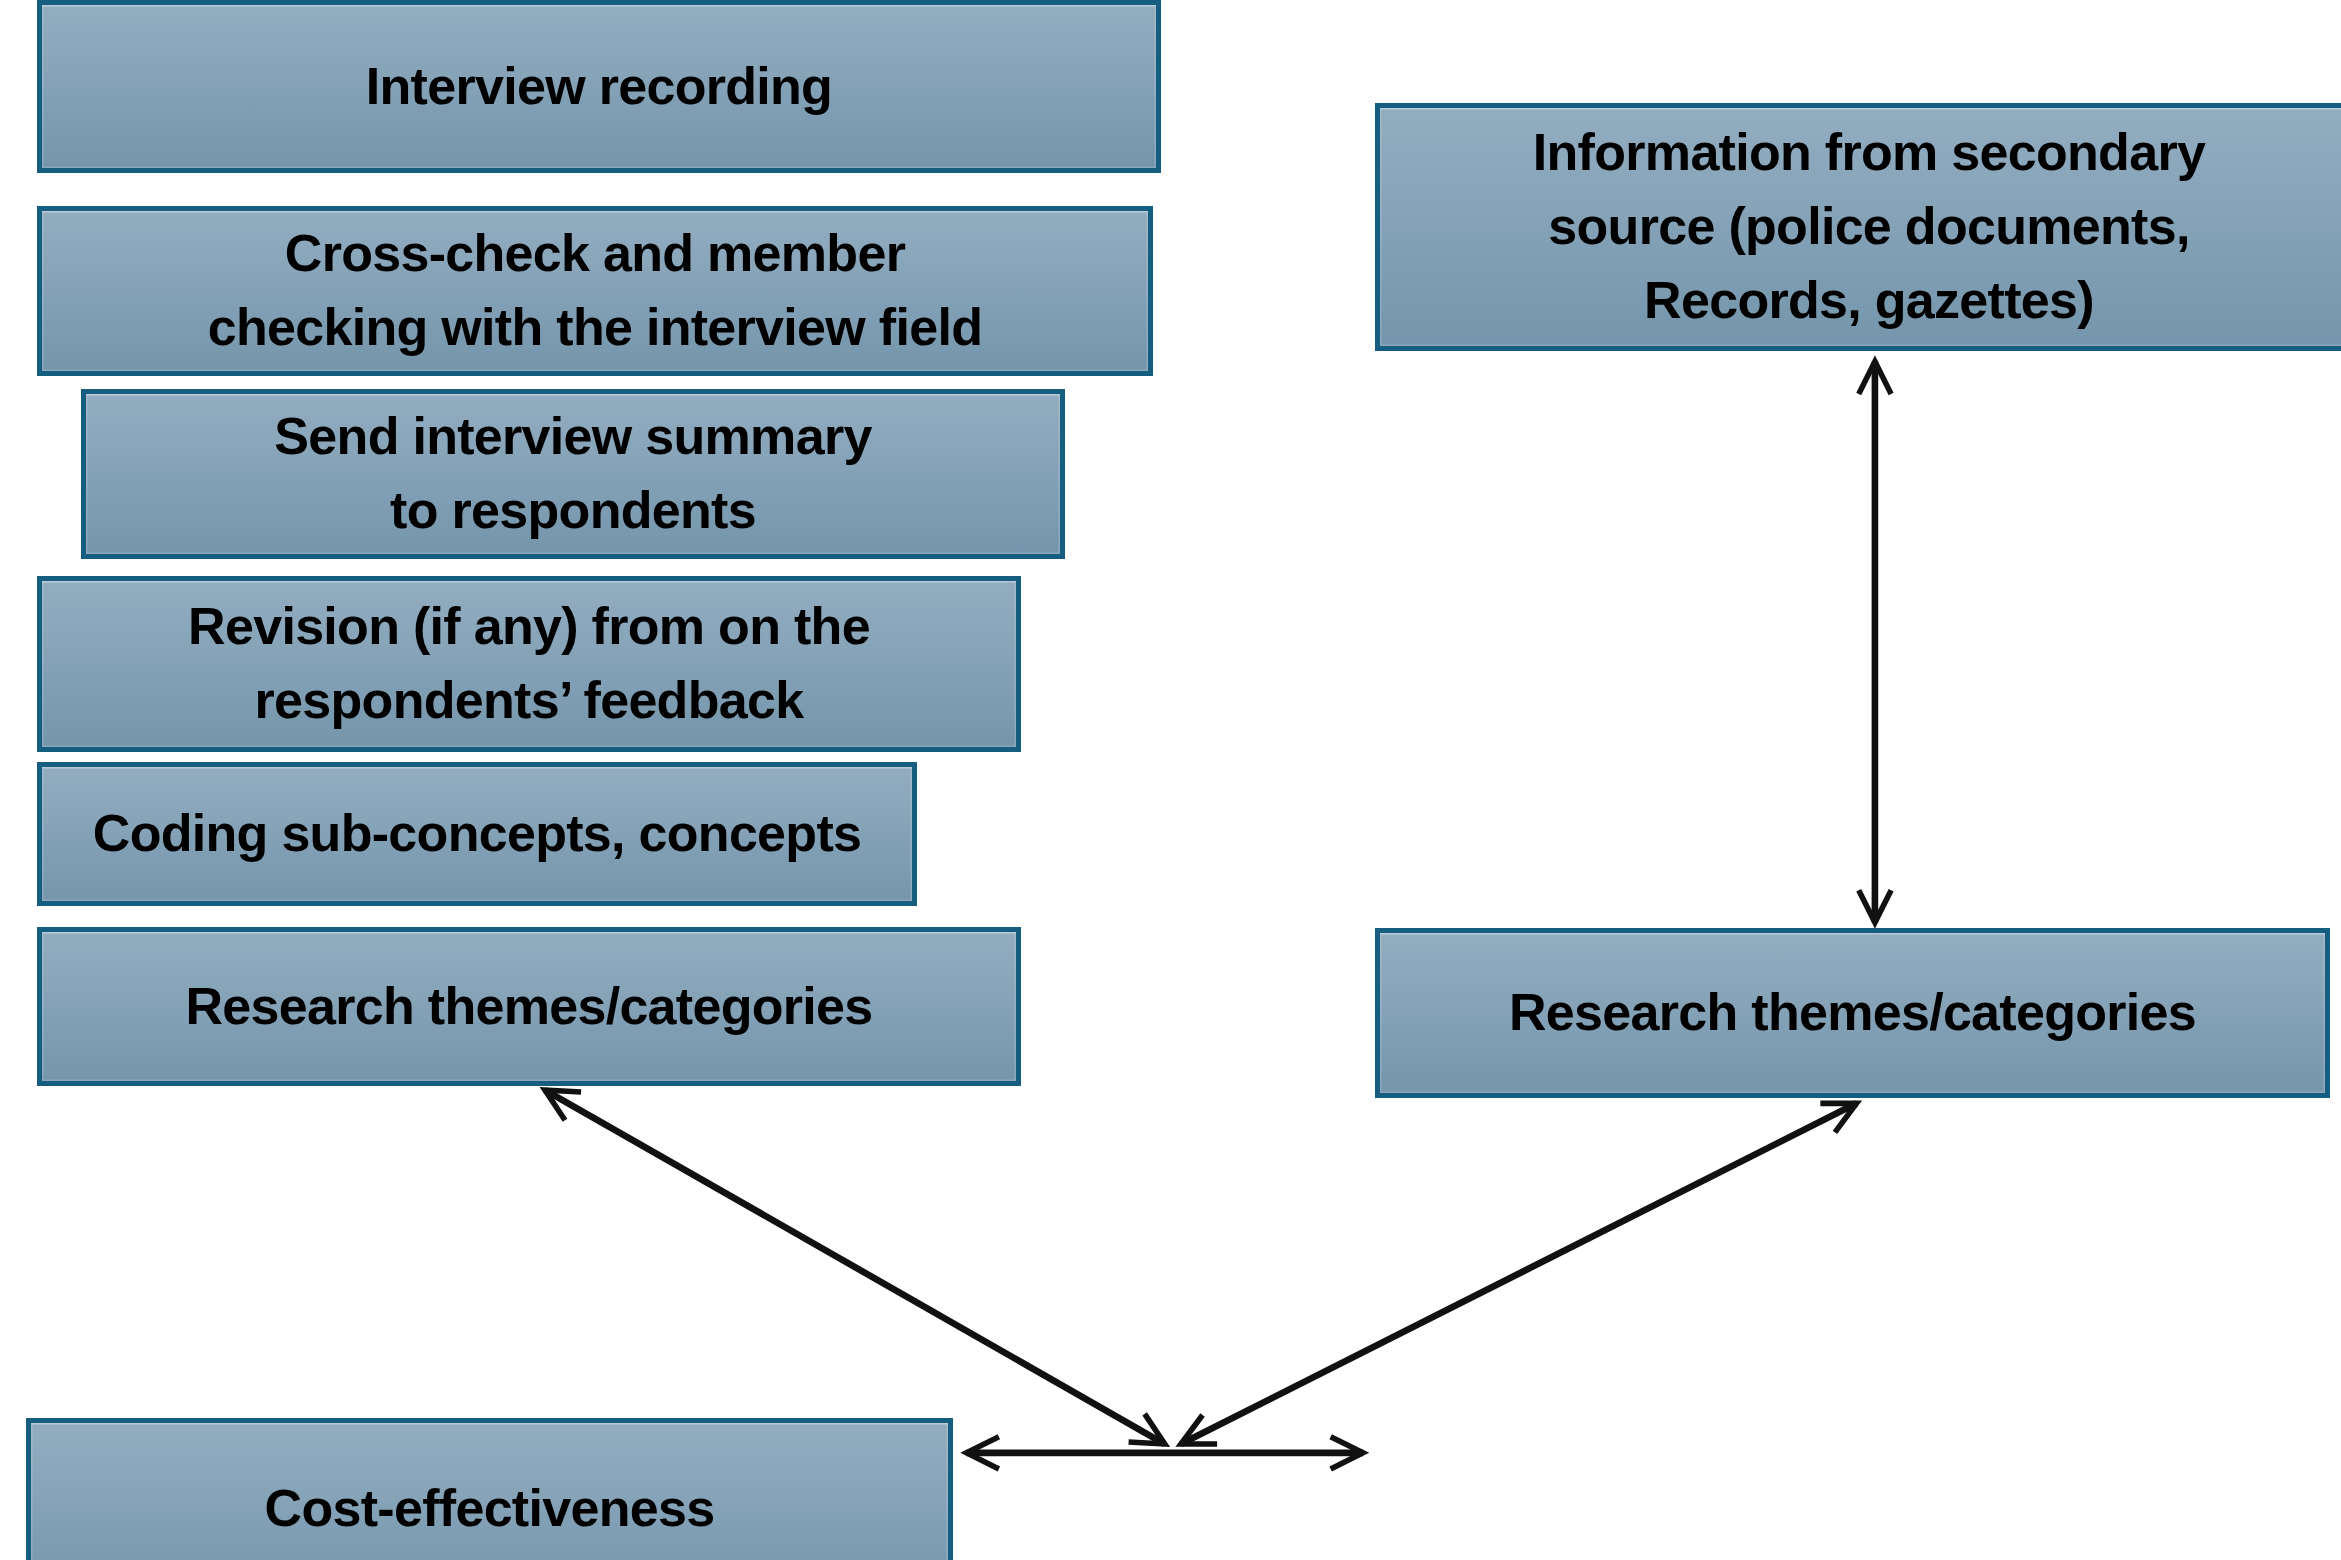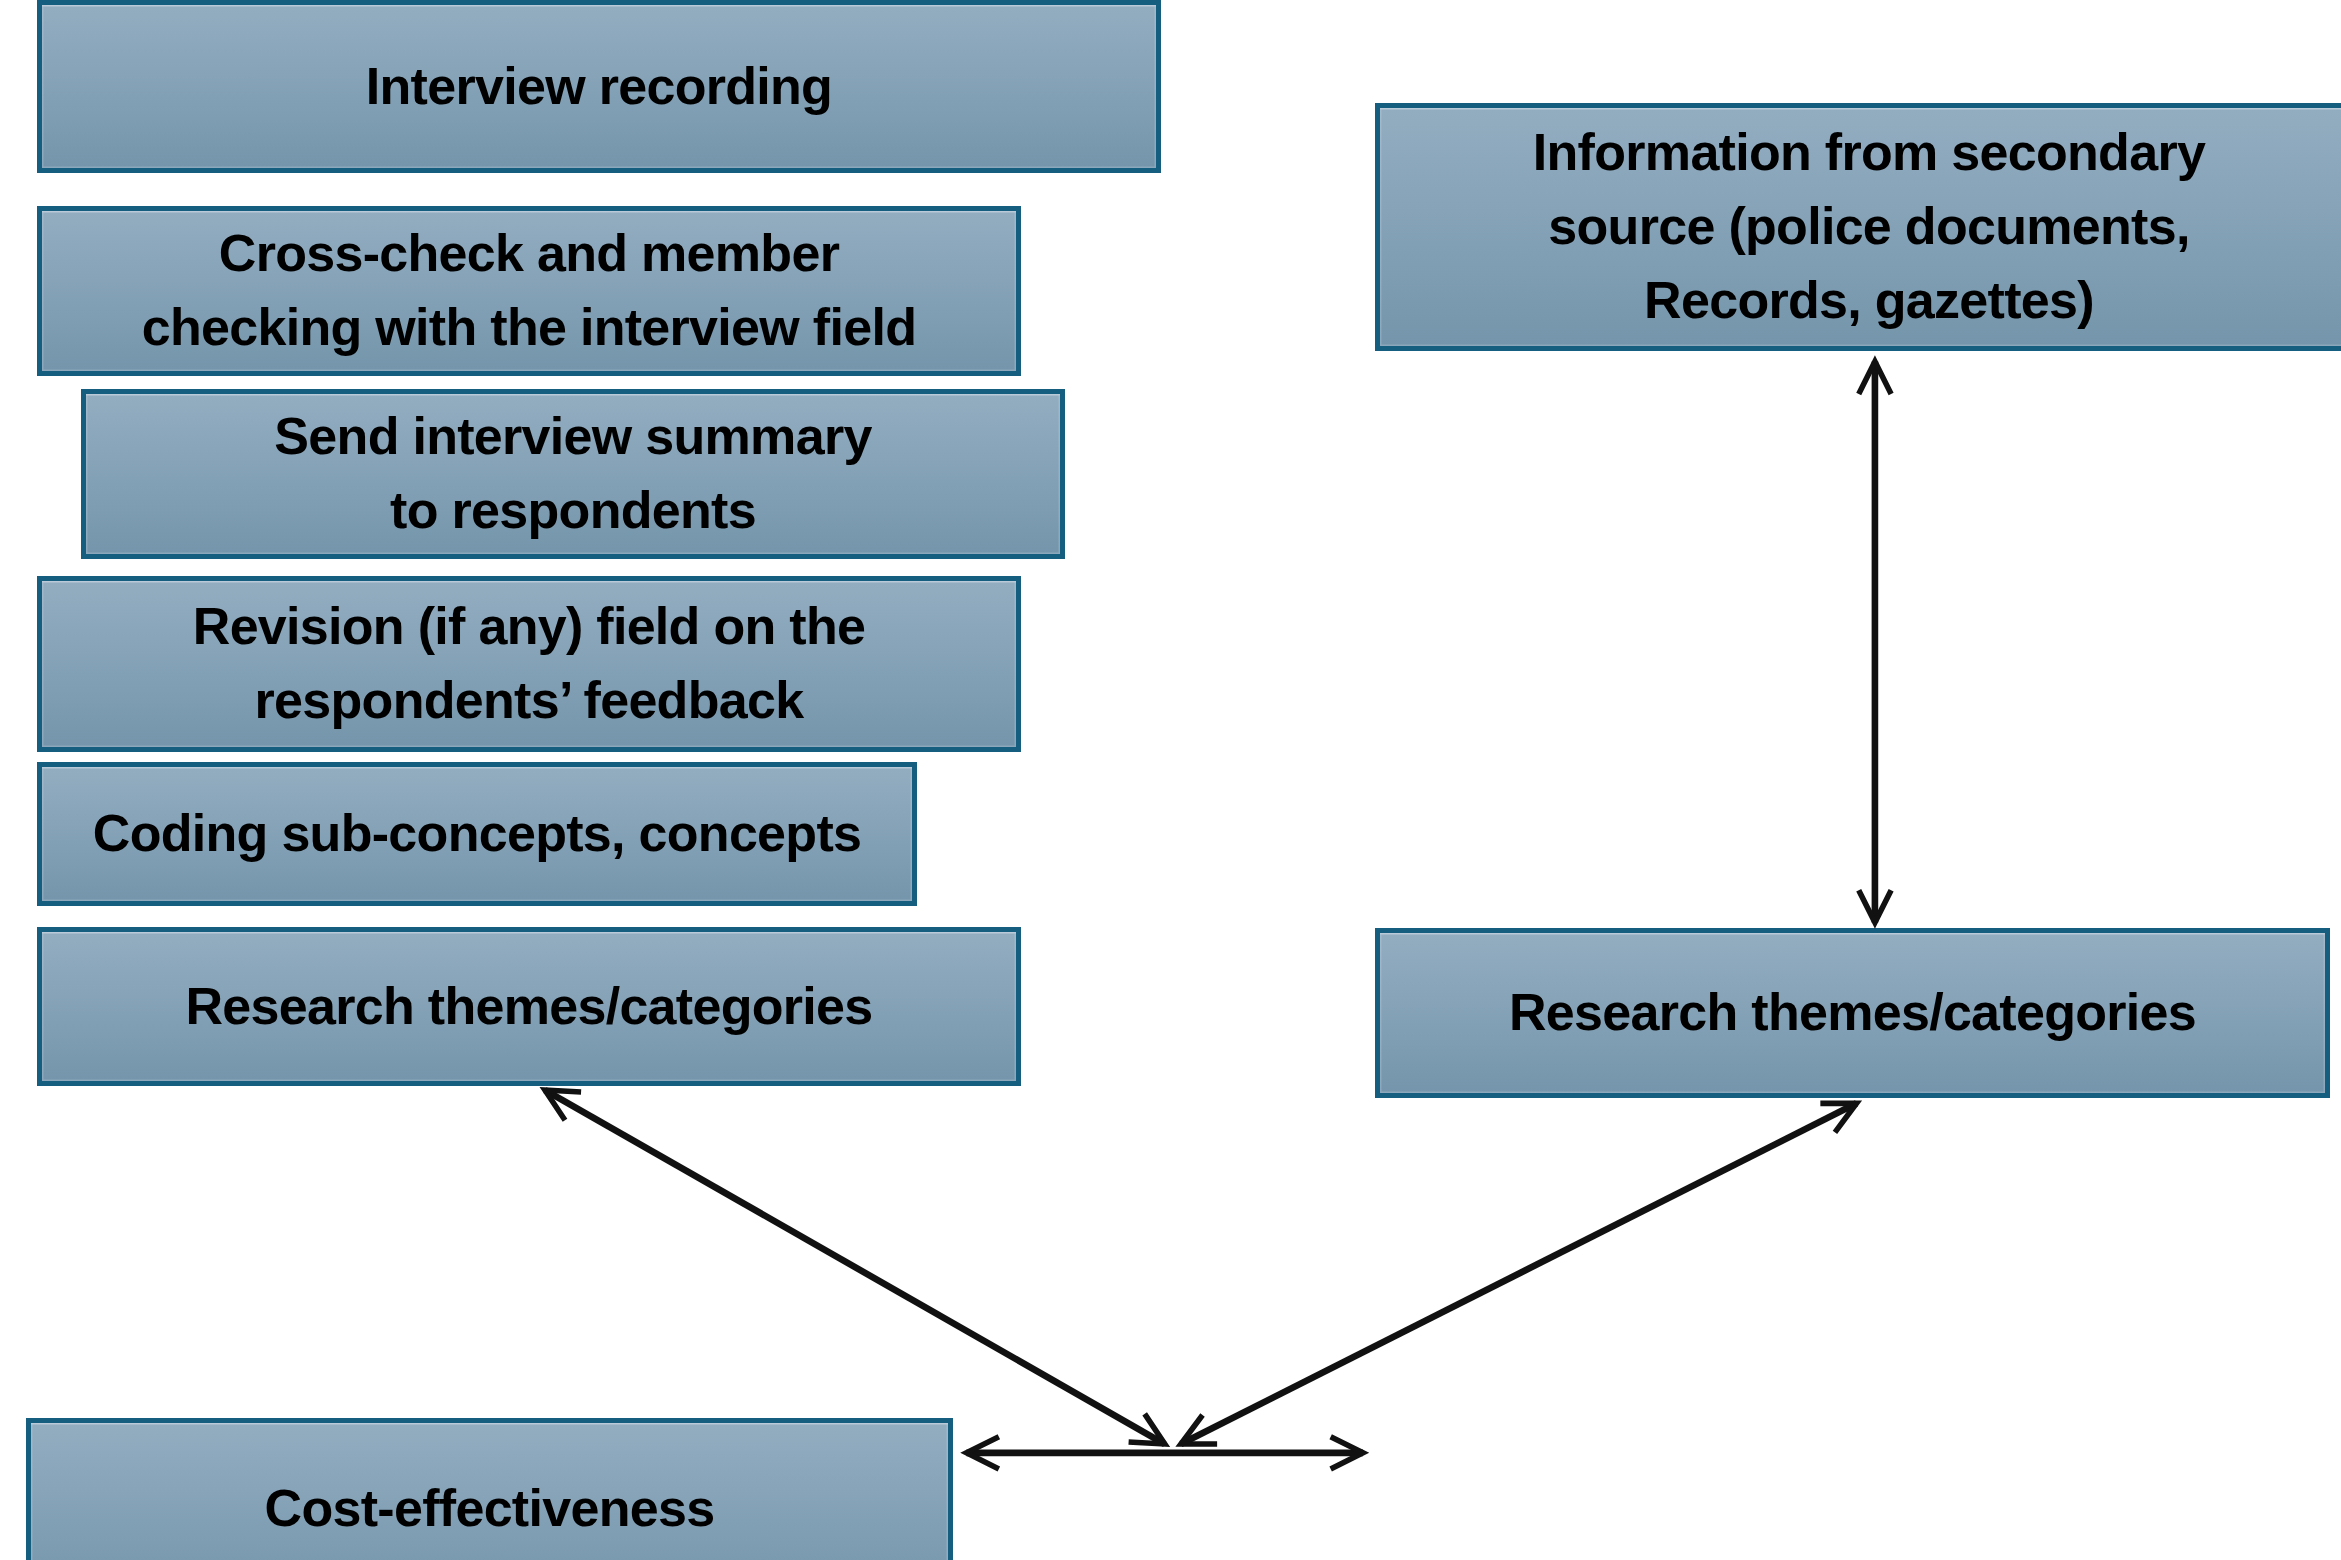--- a/index.html
+++ b/index.html
@@ -37,21 +37,21 @@
     color:var(--text);
     font-weight:700;
     font-size:52px;
     line-height:1.42;
     letter-spacing:-0.7px;
     white-space:pre-line;
     padding:0 13.2px;
   }
   
   #box-l1{left:37px;  top:0;   width:1124px; height:173px;}
-  #box-l2{left:37px;  top:206px;  width:984px; height:170px;}
+  #box-l2{left:37px;  top:206px;  width:1116px; height:170px;}
   #box-l3{left:37px;  top:389px;  width:984px; height:170px;margin-left:44px;}
   #box-l4{left:37px;  top:576px;  width:984px; height:176px;}
   #box-l5{left:37px;  top:762px; width:880px; height:144px;text-align:center;}
   #box-l6{left:37px;  top:927px; width:984px; height:159px;}
   
   #box-rt{left:1375px; top:103px;  width:988px; height:248px;}
   #box-rm{left:1375px; top:928px; width:955px; height:170px;}
   
   #box-bl{left:26px;   top:1418px; width:927px; height:181px;}
   #box-br{left:1375px; top:1365px; width:955px; height:181px;}
@@ -73,21 +73,21 @@
   </div>
   <div class="box" id="box-l2">
     <span class="label">Cross-check and member
 checking with the interview field</span>
   </div>
   <div class="box" id="box-l3">
     <span class="label">Send interview summary
 to respondents</span>
   </div>
   <div class="box" id="box-l4">
-    <span class="label">Revision (if any) field on the
+    <span class="label">Revision (if any) from on the
 respondents’ feedback</span>
   </div>
   <div class="box" id="box-l5">
     <span class="label">Coding sub-concepts, concepts</span>
   </div>
   <div class="box" id="box-l6">
     <span class="label">Research themes/categories</span>
   </div>
 
   <div class="box" id="box-rt">

